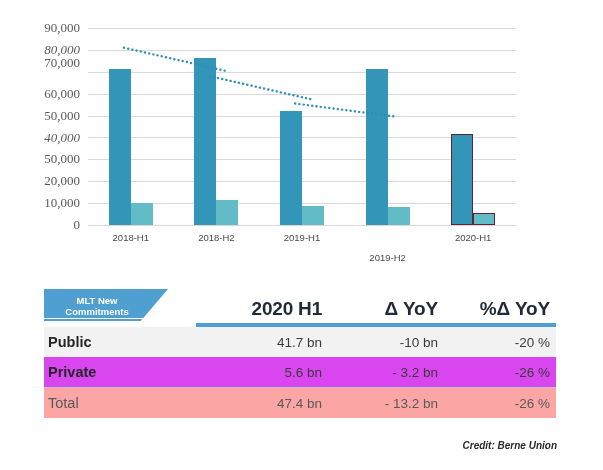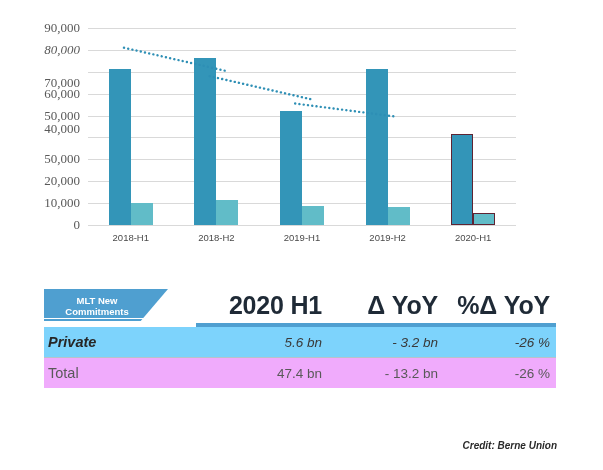--- a/index.html
+++ b/index.html
@@ -127,21 +127,21 @@
     text-align: center;
     color: #ffffff;
     font-size: 9.5px;
     font-weight: bold;
     line-height: 11px;
     border-bottom: 1.4px solid #ffffff;
     padding-bottom: 1px;
   }
   .hdr-val {
     text-align: right;
-    font-size: 25px;
+    font-size: 19px;
     font-weight: bold;
     color: #1F2A36;
     padding: 0 6px 3px 0;
     letter-spacing: -0.2px;
   }
   .hdr-rule td {
     padding: 0;
     height: 4px;
   }
   .hdr-rule .rule-blue { background: #4F9FD0; }
@@ -155,23 +155,23 @@
   }
   tbody td.lbl {
     padding-left: 4px;
     text-align: left;
     font-weight: bold;
     font-size: 14.5px;
     color: #262626;
   }
   tbody td.num { text-align: right; }
   tr.row-public td { background: #F2F2F2; }
-  tr.row-private td { background: #7dd3fc; font-style: italic; }
+  tr.row-private td { background: #d946ef; }
   tr.row-total td {
-    background: #f0abfc;
+    background: #fca5a5;
     color: #595959;
     font-weight: normal;
     border-top: 1px solid #9aa5ae;
   }
   tr.row-total td.lbl { font-weight: normal; color: #595959; }
   tr.row-private td { border-bottom: 1px solid #b9c2ca; }
 
   #credit {
     position: absolute;
     right: 46px;
@@ -197,24 +197,24 @@
         <div class="gridline" style="top: 65.6667px;"></div>
         <div class="gridline" style="top: 43.7778px;"></div>
         <div class="gridline" style="top: 21.8889px;"></div>
         <div class="gridline" style="top: 0px;"></div>
       </div>
     <div id="yticks">
         <div class="ytick-holder" style="top: 197px;">0</div>
         <div class="ytick-holder" style="top: 175.111px; text-align: right;">10,000</div>
         <div class="ytick-holder" style="top: 153.222px;">20,000</div>
         <div class="ytick-holder" style="top: 131.333px;">50,000</div>
-        <div class="ytick-holder" style="top: 101px;">40,000</div>
+        <div class="ytick-holder" style="top: 110px; font-style: italic;">40,000</div>
         <div class="ytick-holder" style="top: 87.5556px;">50,000</div>
         <div class="ytick-holder" style="top: 65.6667px;">60,000</div>
-        <div class="ytick-holder" style="top: 55px;">70,000</div>
+        <div class="ytick-holder" style="top: 35px;">70,000</div>
         <div class="ytick-holder" style="top: 21.8889px; font-style: italic;">80,000</div>
         <div class="ytick-holder" style="top: 0px;">90,000</div>
       </div>
     <div id="bars">
         <div class="cat-group" style="left: 0px; width: 85.6px;">
           <div class="bar dark" style="left: 20.8px; width: 22px; height: 156.287px;"></div>
           <div class="bar light" style="left: 42.8px; width: 22px; height: 22.3267px;"></div>
         </div>
         <div class="cat-group" style="left: 85.6px; width: 85.6px;">
           <div class="bar dark" style="left: 20.8px; width: 22px; height: 166.574px;"></div>
@@ -236,21 +236,21 @@
   </div>
   <svg id="trend-svg" viewBox="0 0 428 197" preserveAspectRatio="none">
       <line x1="35.952" y1="19.69999999999999" x2="136.95999999999998" y2="42.68333333333334" stroke="#2E8FB5" stroke-width="2.4" stroke-linecap="round" stroke-dasharray="0.1 4.2"></line>
       <line x1="121.55199999999999" y1="48.155555555555566" x2="222.55999999999997" y2="71.1388888888889" stroke="#2E8FB5" stroke-width="2.4" stroke-linecap="round" stroke-dasharray="0.1 4.2"></line>
       <line x1="207.152" y1="75.51666666666667" x2="308.15999999999997" y2="88.64999999999999" stroke="#2E8FB5" stroke-width="2.4" stroke-linecap="round" stroke-dasharray="0.1 4.2"></line>
     </svg>
   <div id="xlabels">
       <div class="xlabel" style="left: 88px; width: 85.6px;">2018-H1</div>
       <div class="xlabel" style="left: 173.6px; width: 85.6px;">2018-H2</div>
       <div class="xlabel" style="left: 259.2px; width: 85.6px; text-align: center;">2019-H1</div>
-      <div class="xlabel" style="left: 344.8px; width: 85.6px;">2019-H2</div>
+      <div class="xlabel" style="left: 344.8px; width: 85.6px; margin-top: 20px;">2019-H2</div>
       <div class="xlabel" style="left: 430.4px; width: 85.6px;">2020-H1</div>
     </div>
 </div>
 
 <div id="table-panel">
   <table id="tbl">
     <colgroup>
       <col class="c0">
         <col class="c1">
         <col class="c2">
@@ -268,20 +268,26 @@
         <th class="hdr-val">2020 H1</th>
         <th class="hdr-val">Δ YoY</th>
         <th class="hdr-val">%Δ YoY</th>
       </tr>
       <tr class="hdr-rule">
         <td></td>
         <td class="rule-blue" colspan="3"></td>
       </tr>
     </thead>
     <tbody id="tbody">
+        <tr class="row-public">
+          <td class="lbl">Public</td>
+          <td class="num">41.7 bn</td>
+          <td class="num">-10 bn</td>
+          <td class="num">-20 %</td>
+        </tr>
         <tr class="row-private">
           <td class="lbl">Private</td>
           <td class="num">5.6 bn</td>
           <td class="num">- 3.2 bn</td>
           <td class="num">-26 %</td>
         </tr>
         <tr class="row-total">
           <td class="lbl">Total</td>
           <td class="num">47.4 bn</td>
           <td class="num">- 13.2 bn</td>

